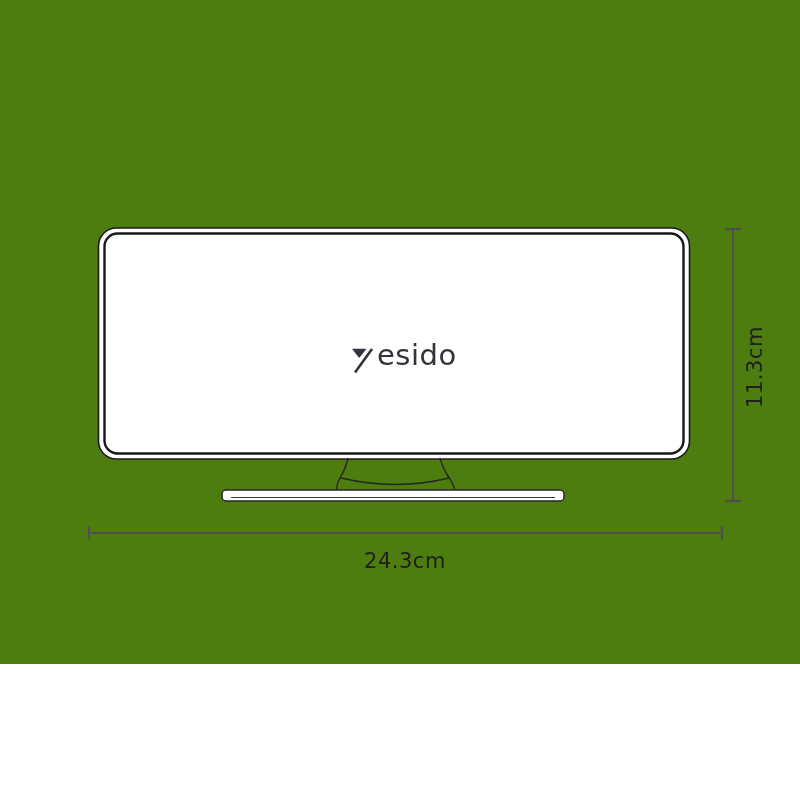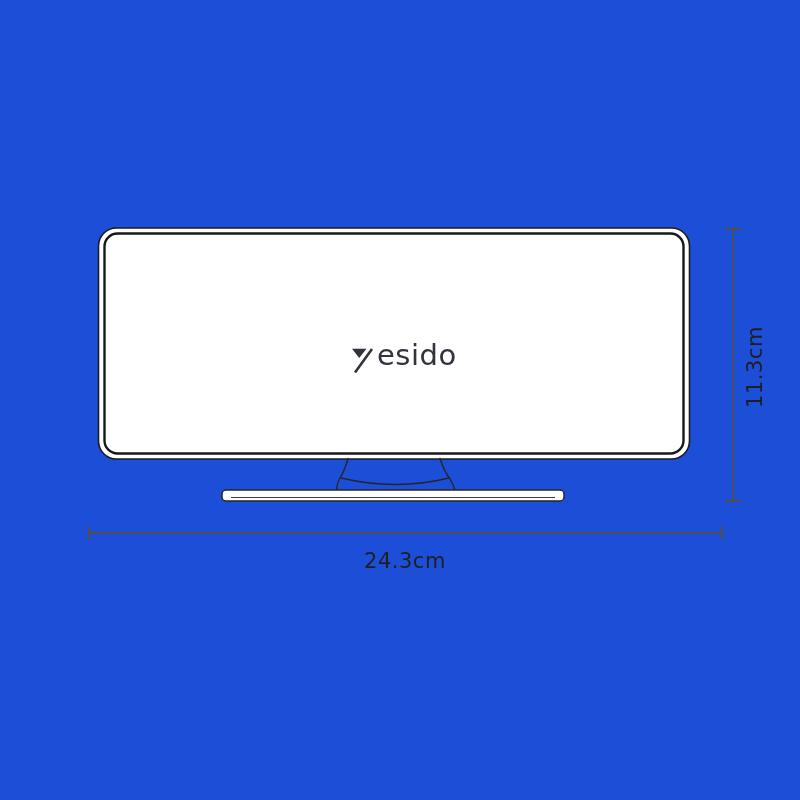--- a/index.html
+++ b/index.html
@@ -6,22 +6,22 @@
     margin: 0;
     padding: 0;
     width: 800px;
     height: 800px;
     background: #ffffff;
     font-family: "DejaVu Sans", "Liberation Sans", sans-serif;
   }
   .canvas {
     position: relative;
     width: 800px;
-    height: 800px;
-    background: #1d4ed8;
+    height: 664px;
+    background: #4d7c0f;
     overflow: hidden;
   }
   svg { display: block; }
 
   
   .outer-frame { fill: #ffffff; stroke: #1c1c1c; stroke-width: 1.6; }
   .inner-frame { fill: #ffffff; stroke: #181818; stroke-width: 2.4; }
 
   
   .stand-line { fill: none; stroke: #262626; stroke-width: 1.4; stroke-linecap: round; }

